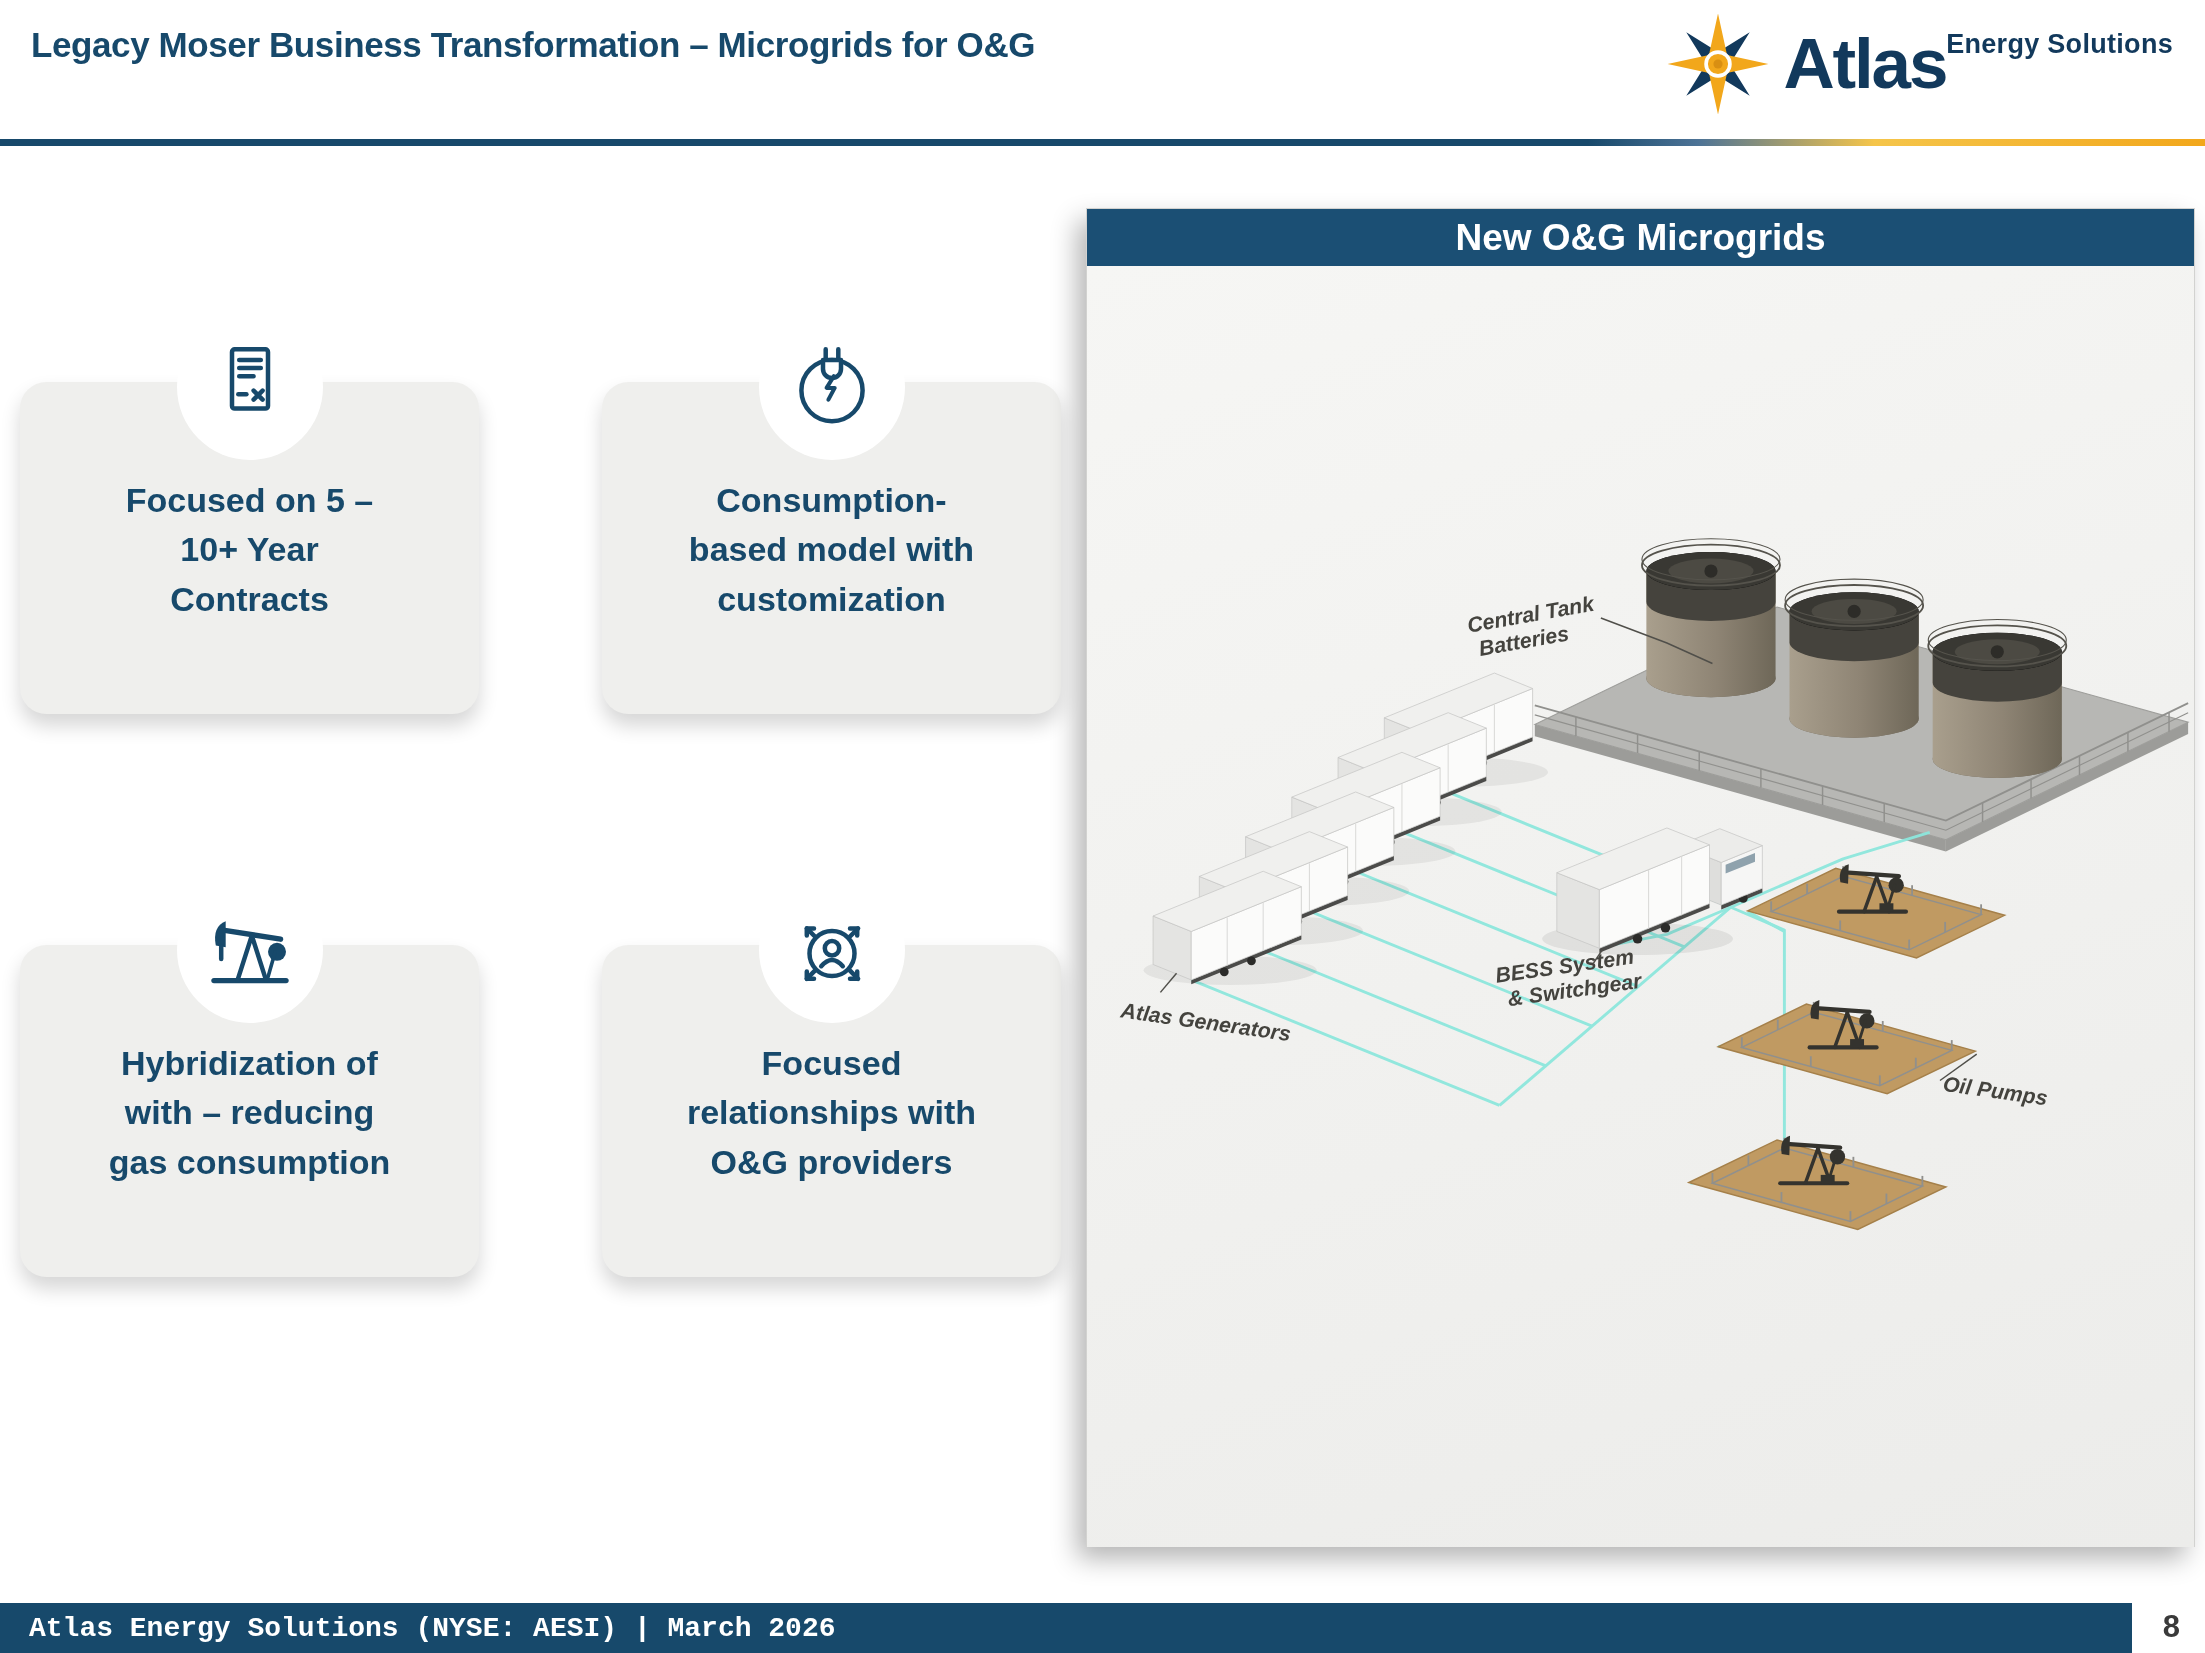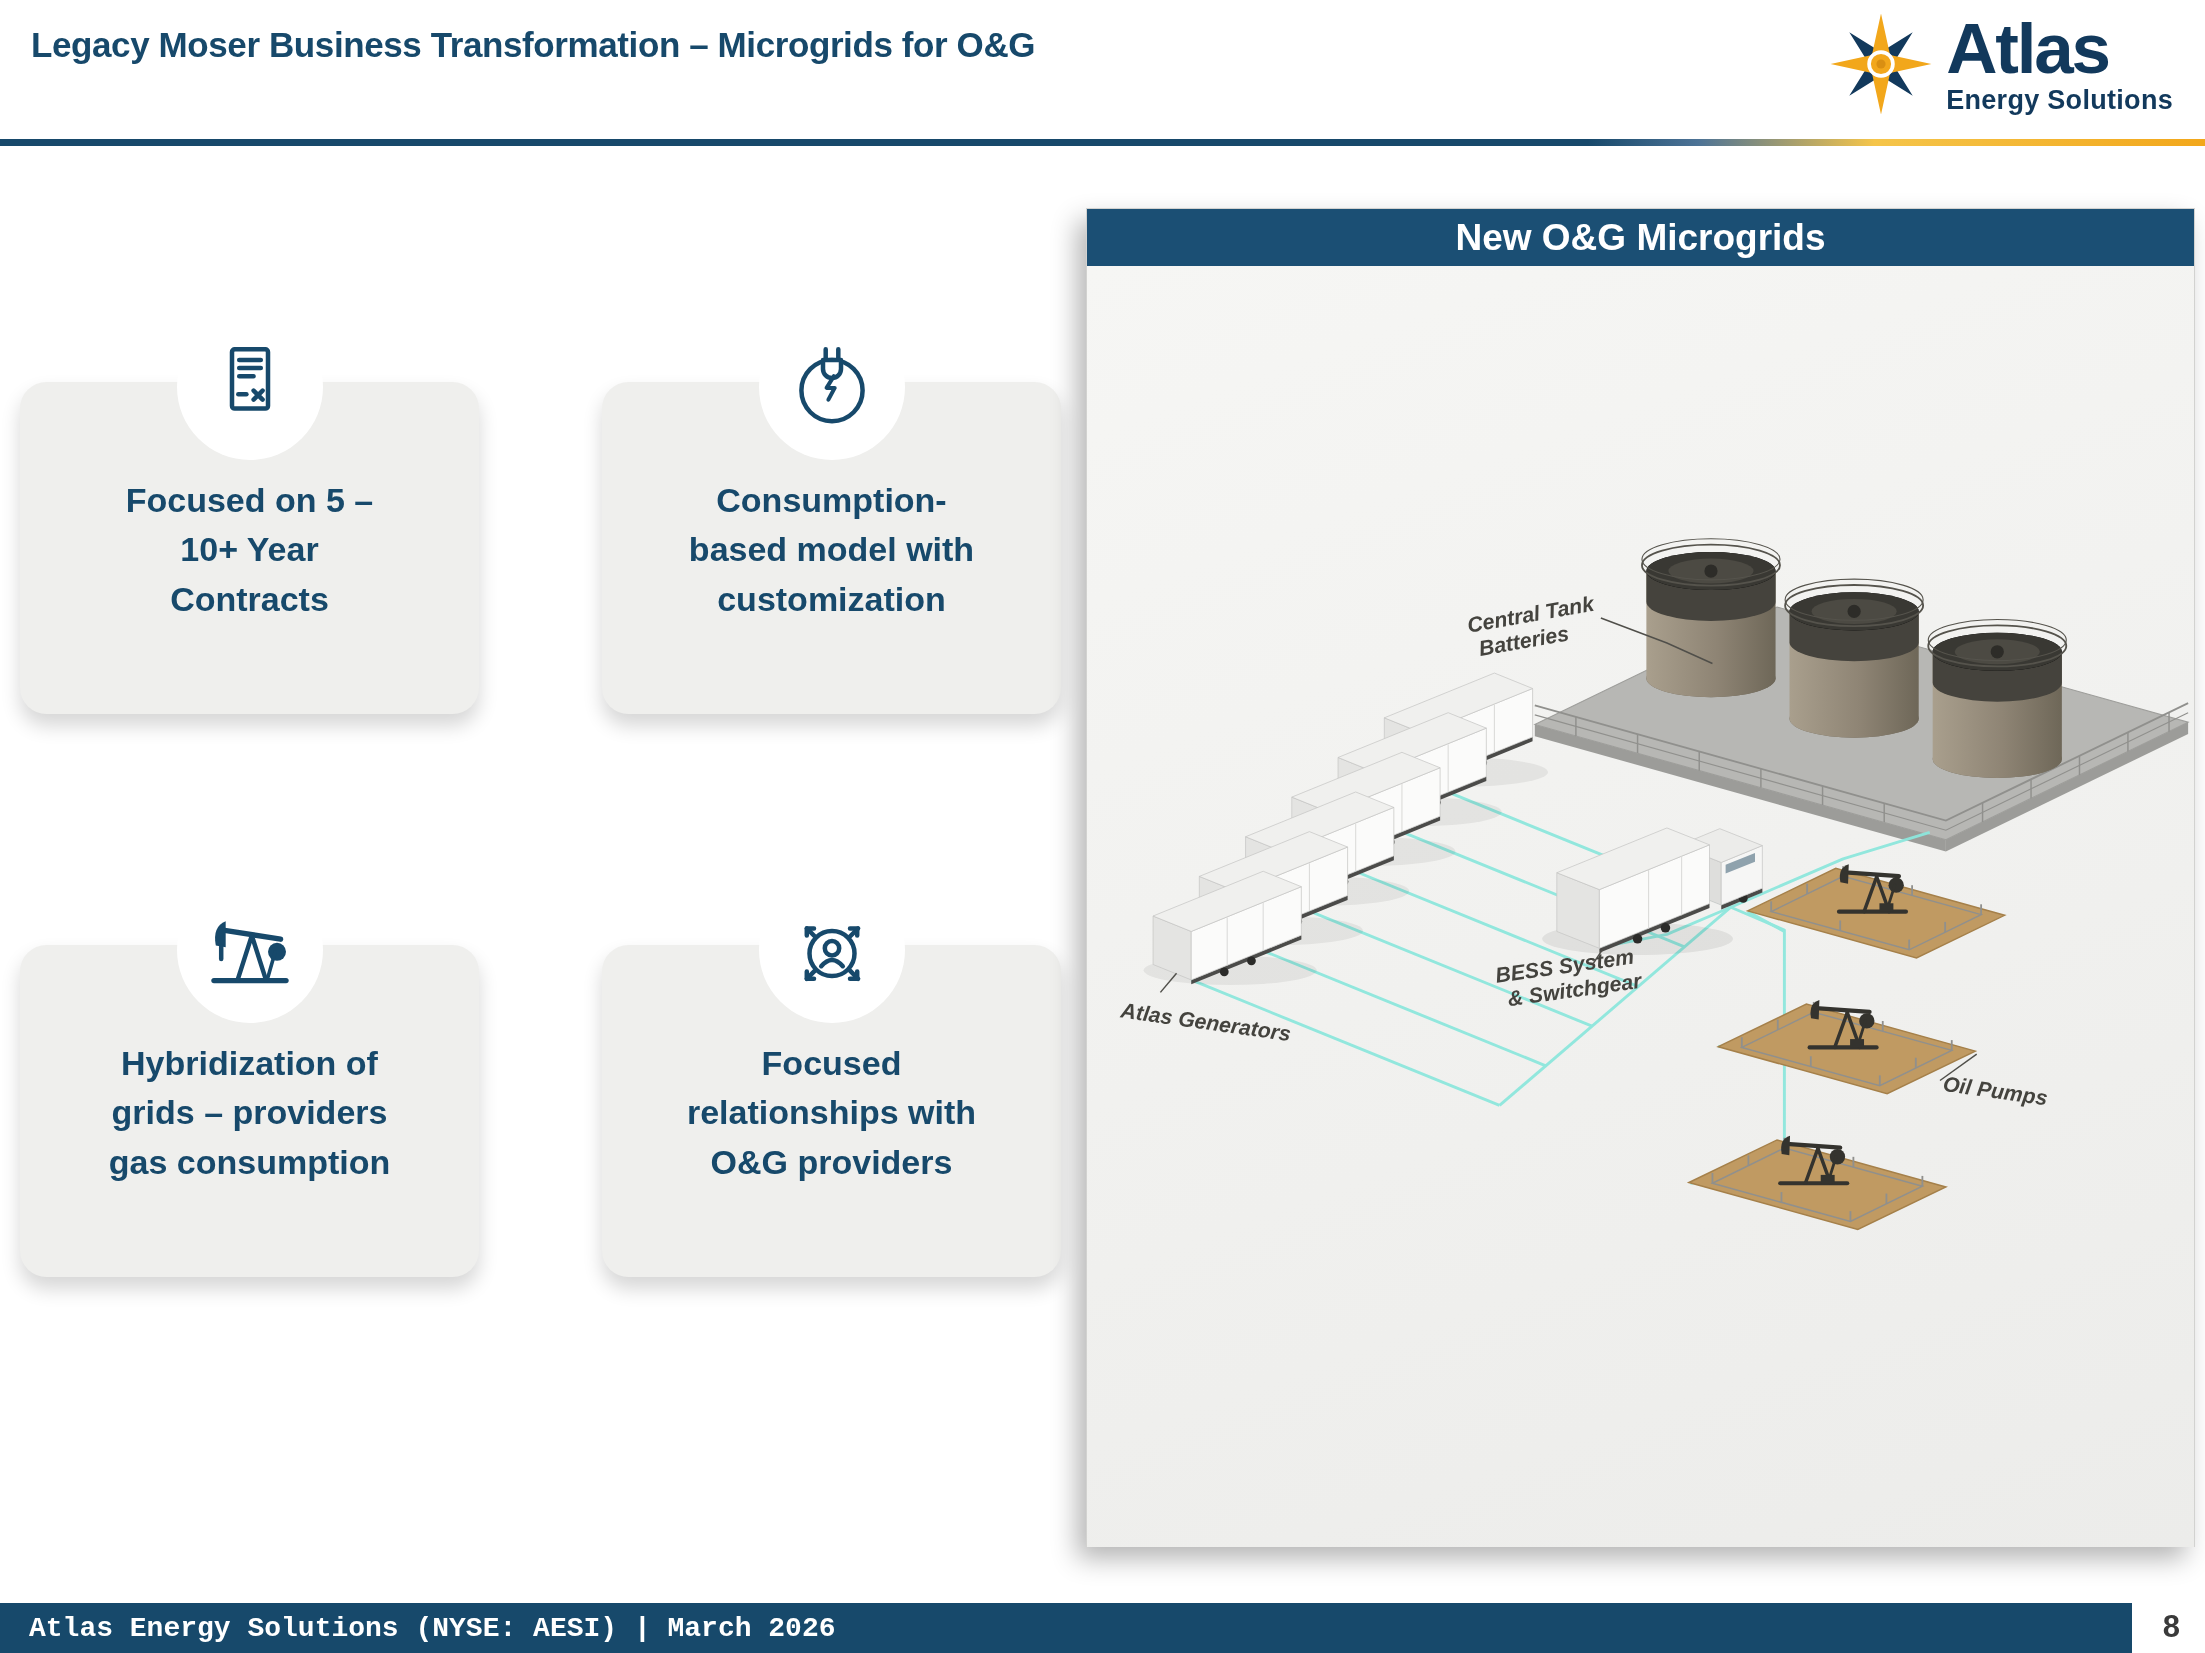--- a/index.html
+++ b/index.html
@@ -11,21 +11,21 @@
   .slide-title{
     position:absolute;left:31px;top:25px;width:1544px;
     font-size:35px;font-weight:bold;color:#17496B;letter-spacing:-0.4px;
   }
   .divider{
     position:absolute;left:0;top:139px;width:2205px;height:6.6px;
     background:linear-gradient(to right,#17496B 0%,#17496B 72%,#4d7396 77%,#F5C54A 85%,#F2A71B 100%);
   }
   .logo{position:absolute;top:8.8px;right:32px;display:flex;align-items:center;gap:10.3px;}
   .logo-star{width:110px;height:110px;}
-  .logo-text{display:flex;flex-direction:column;line-height:1;}
+  .logo-text{display:flex;flex-direction:row;line-height:1;}
   .logo-brand{font-size:71px;font-weight:bold;color:#12395C;letter-spacing:-2.2px;}
   .logo-tagline{font-size:27px;font-weight:bold;color:#12395C;margin-top:2.9px;letter-spacing:0.3px;}
   
   .card{
     position:absolute;width:459px;height:332px;background:#EFEFED;
     border-radius:26.5px;box-shadow:0 11.8px 19px rgba(0,0,0,0.16);
   }
   .card.c1{left:20px;top:382px;}
   .card.c2{left:602px;top:382px;}
   .card.c3{left:20px;top:945px;}
@@ -123,21 +123,21 @@
         <path d="M36,84 L52,34 M68,84 L52,34"></path>
         <path d="M20,28 L84,38" stroke-width="6"></path>
         <path d="M23,18 q-15,6 -11,27 l11,2 z" fill="#17496B" stroke="none"></path>
         <path d="M18,46 v14"></path>
         <circle cx="80" cy="52" r="10" fill="#17496B" stroke="none"></circle>
         <path d="M78,52 L70,80" stroke-width="4"></path>
       </svg>
     </div>
     <div class="card-text">
       <div>Hybridization of</div>
-      <div>grids – providers</div>
+      <div>with – reducing</div>
       <div>gas consumption</div>
     </div>
   </div>
 
   <div class="card c4">
     <div class="icon-bump">
       <svg viewBox="0 0 100 100" fill="none" stroke="#17496B" stroke-width="5" stroke-linecap="round" stroke-linejoin="round">
         <circle cx="50" cy="54" r="25"></circle>
         <circle cx="50" cy="48" r="8"></circle>
         <path d="M38,68 q12,-14 24,0"></path>

